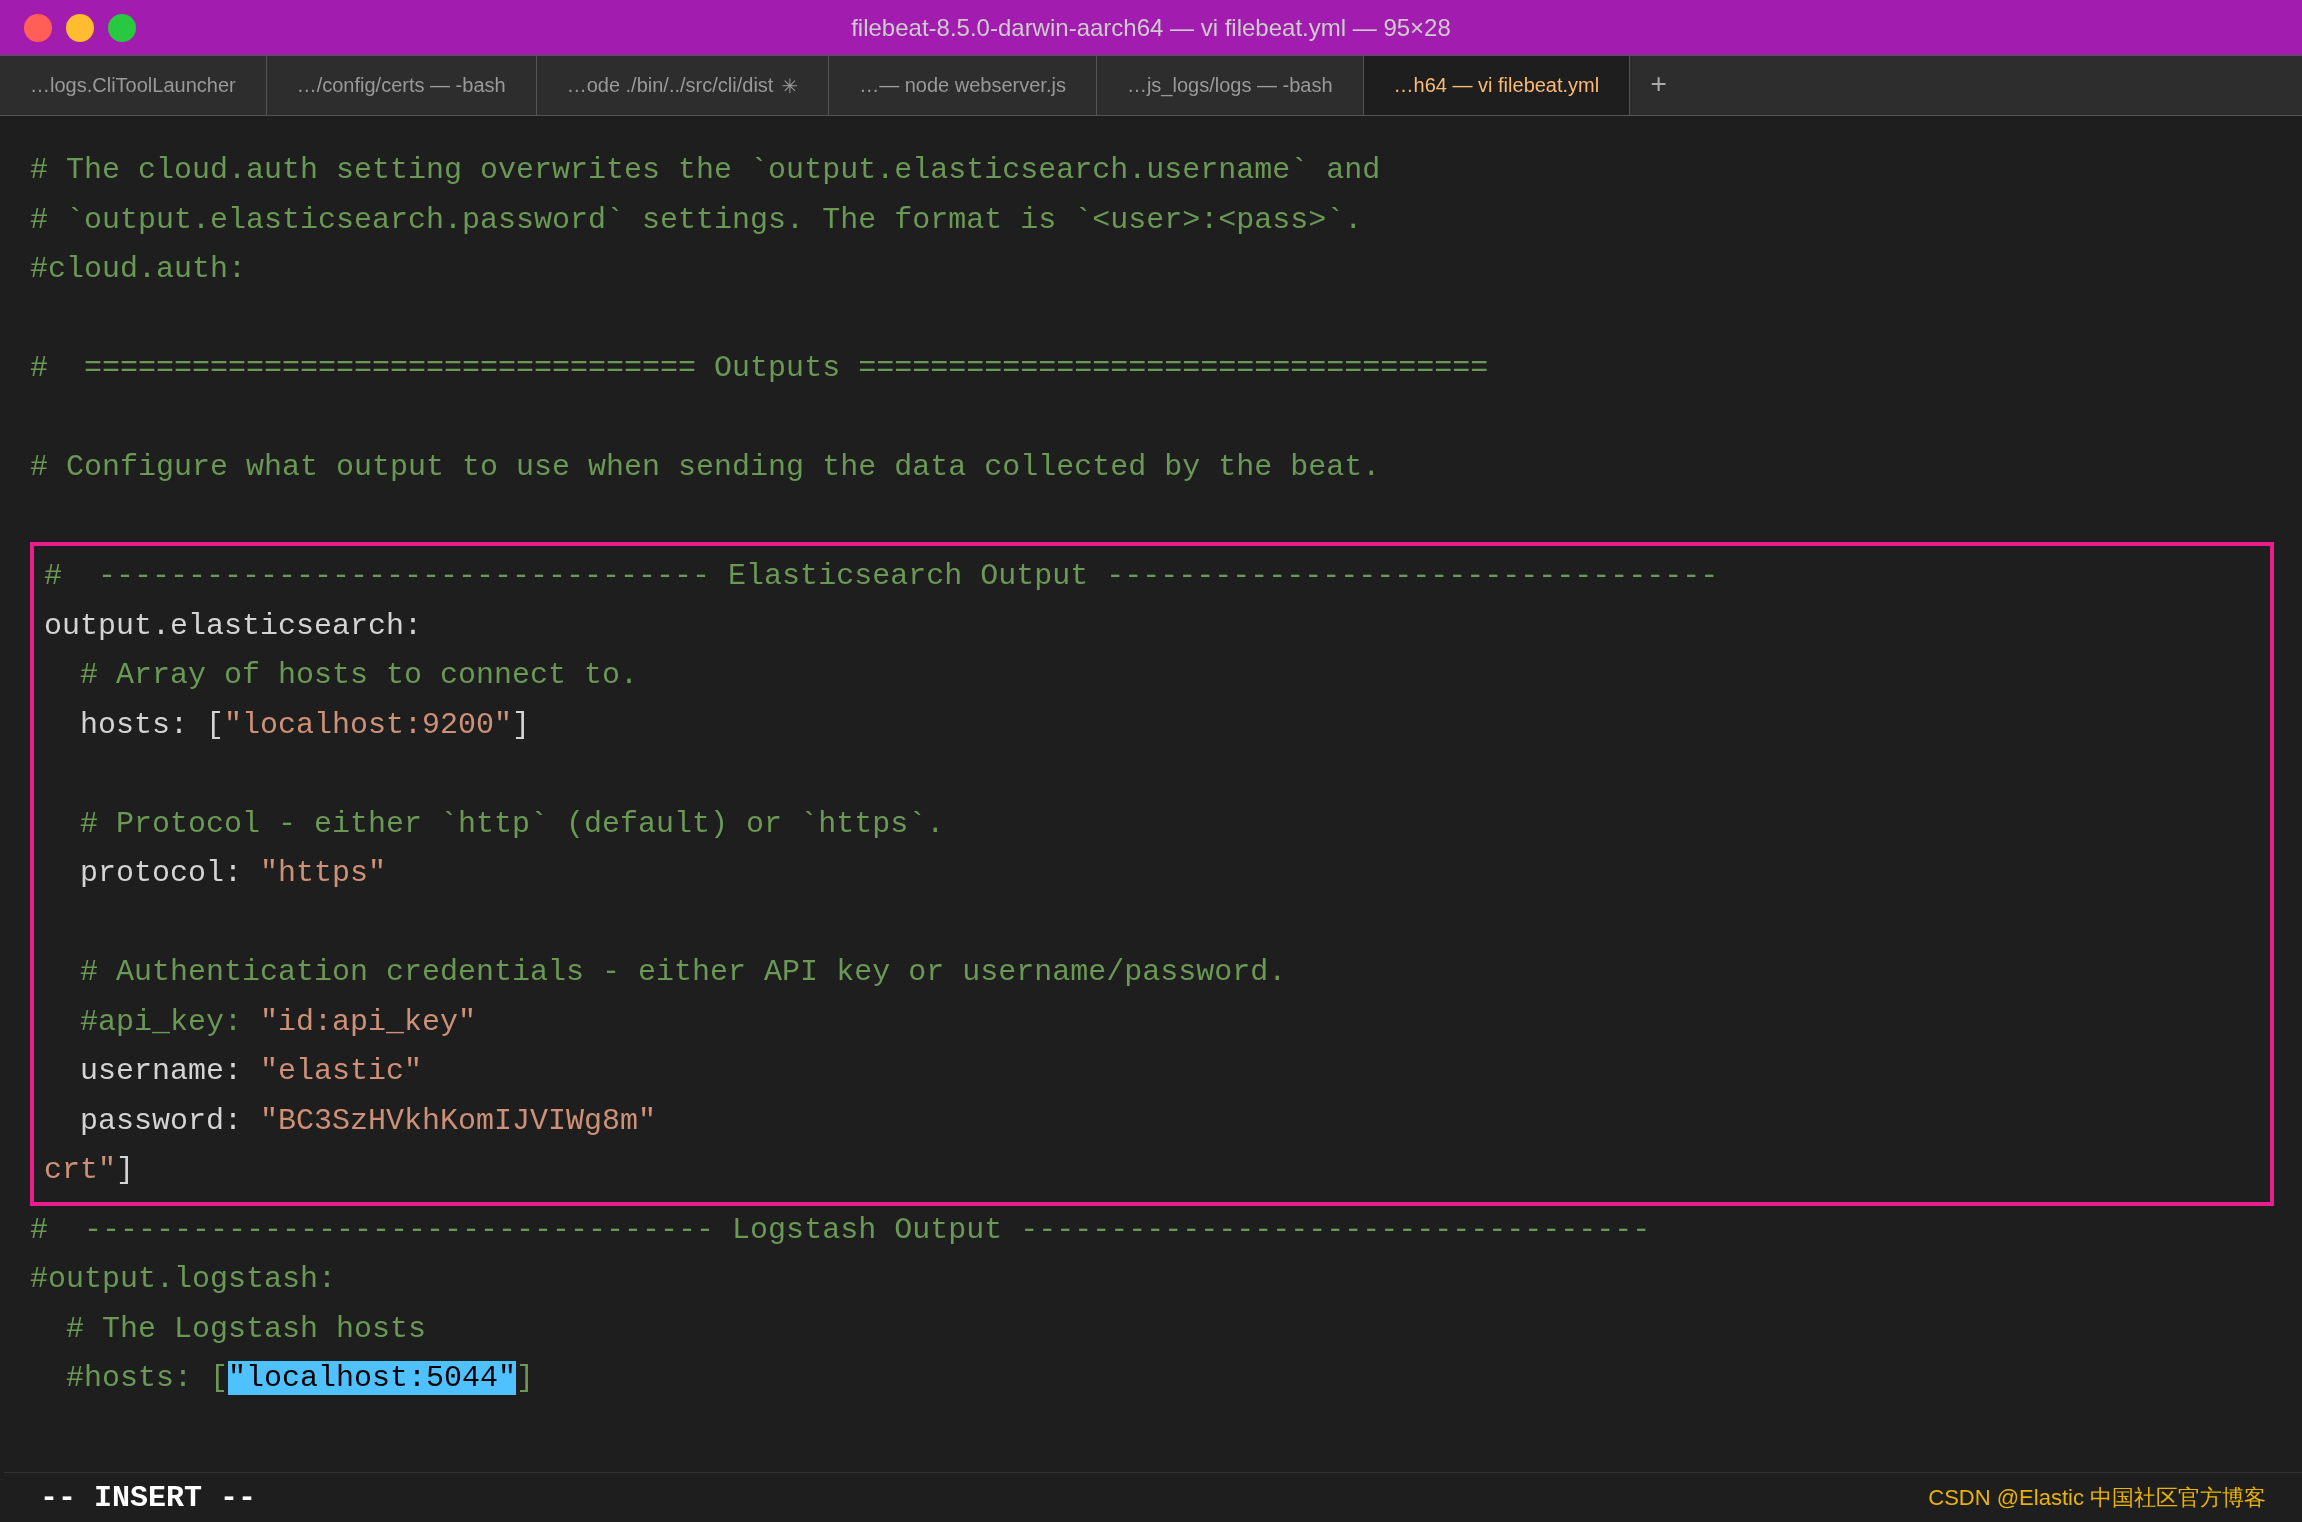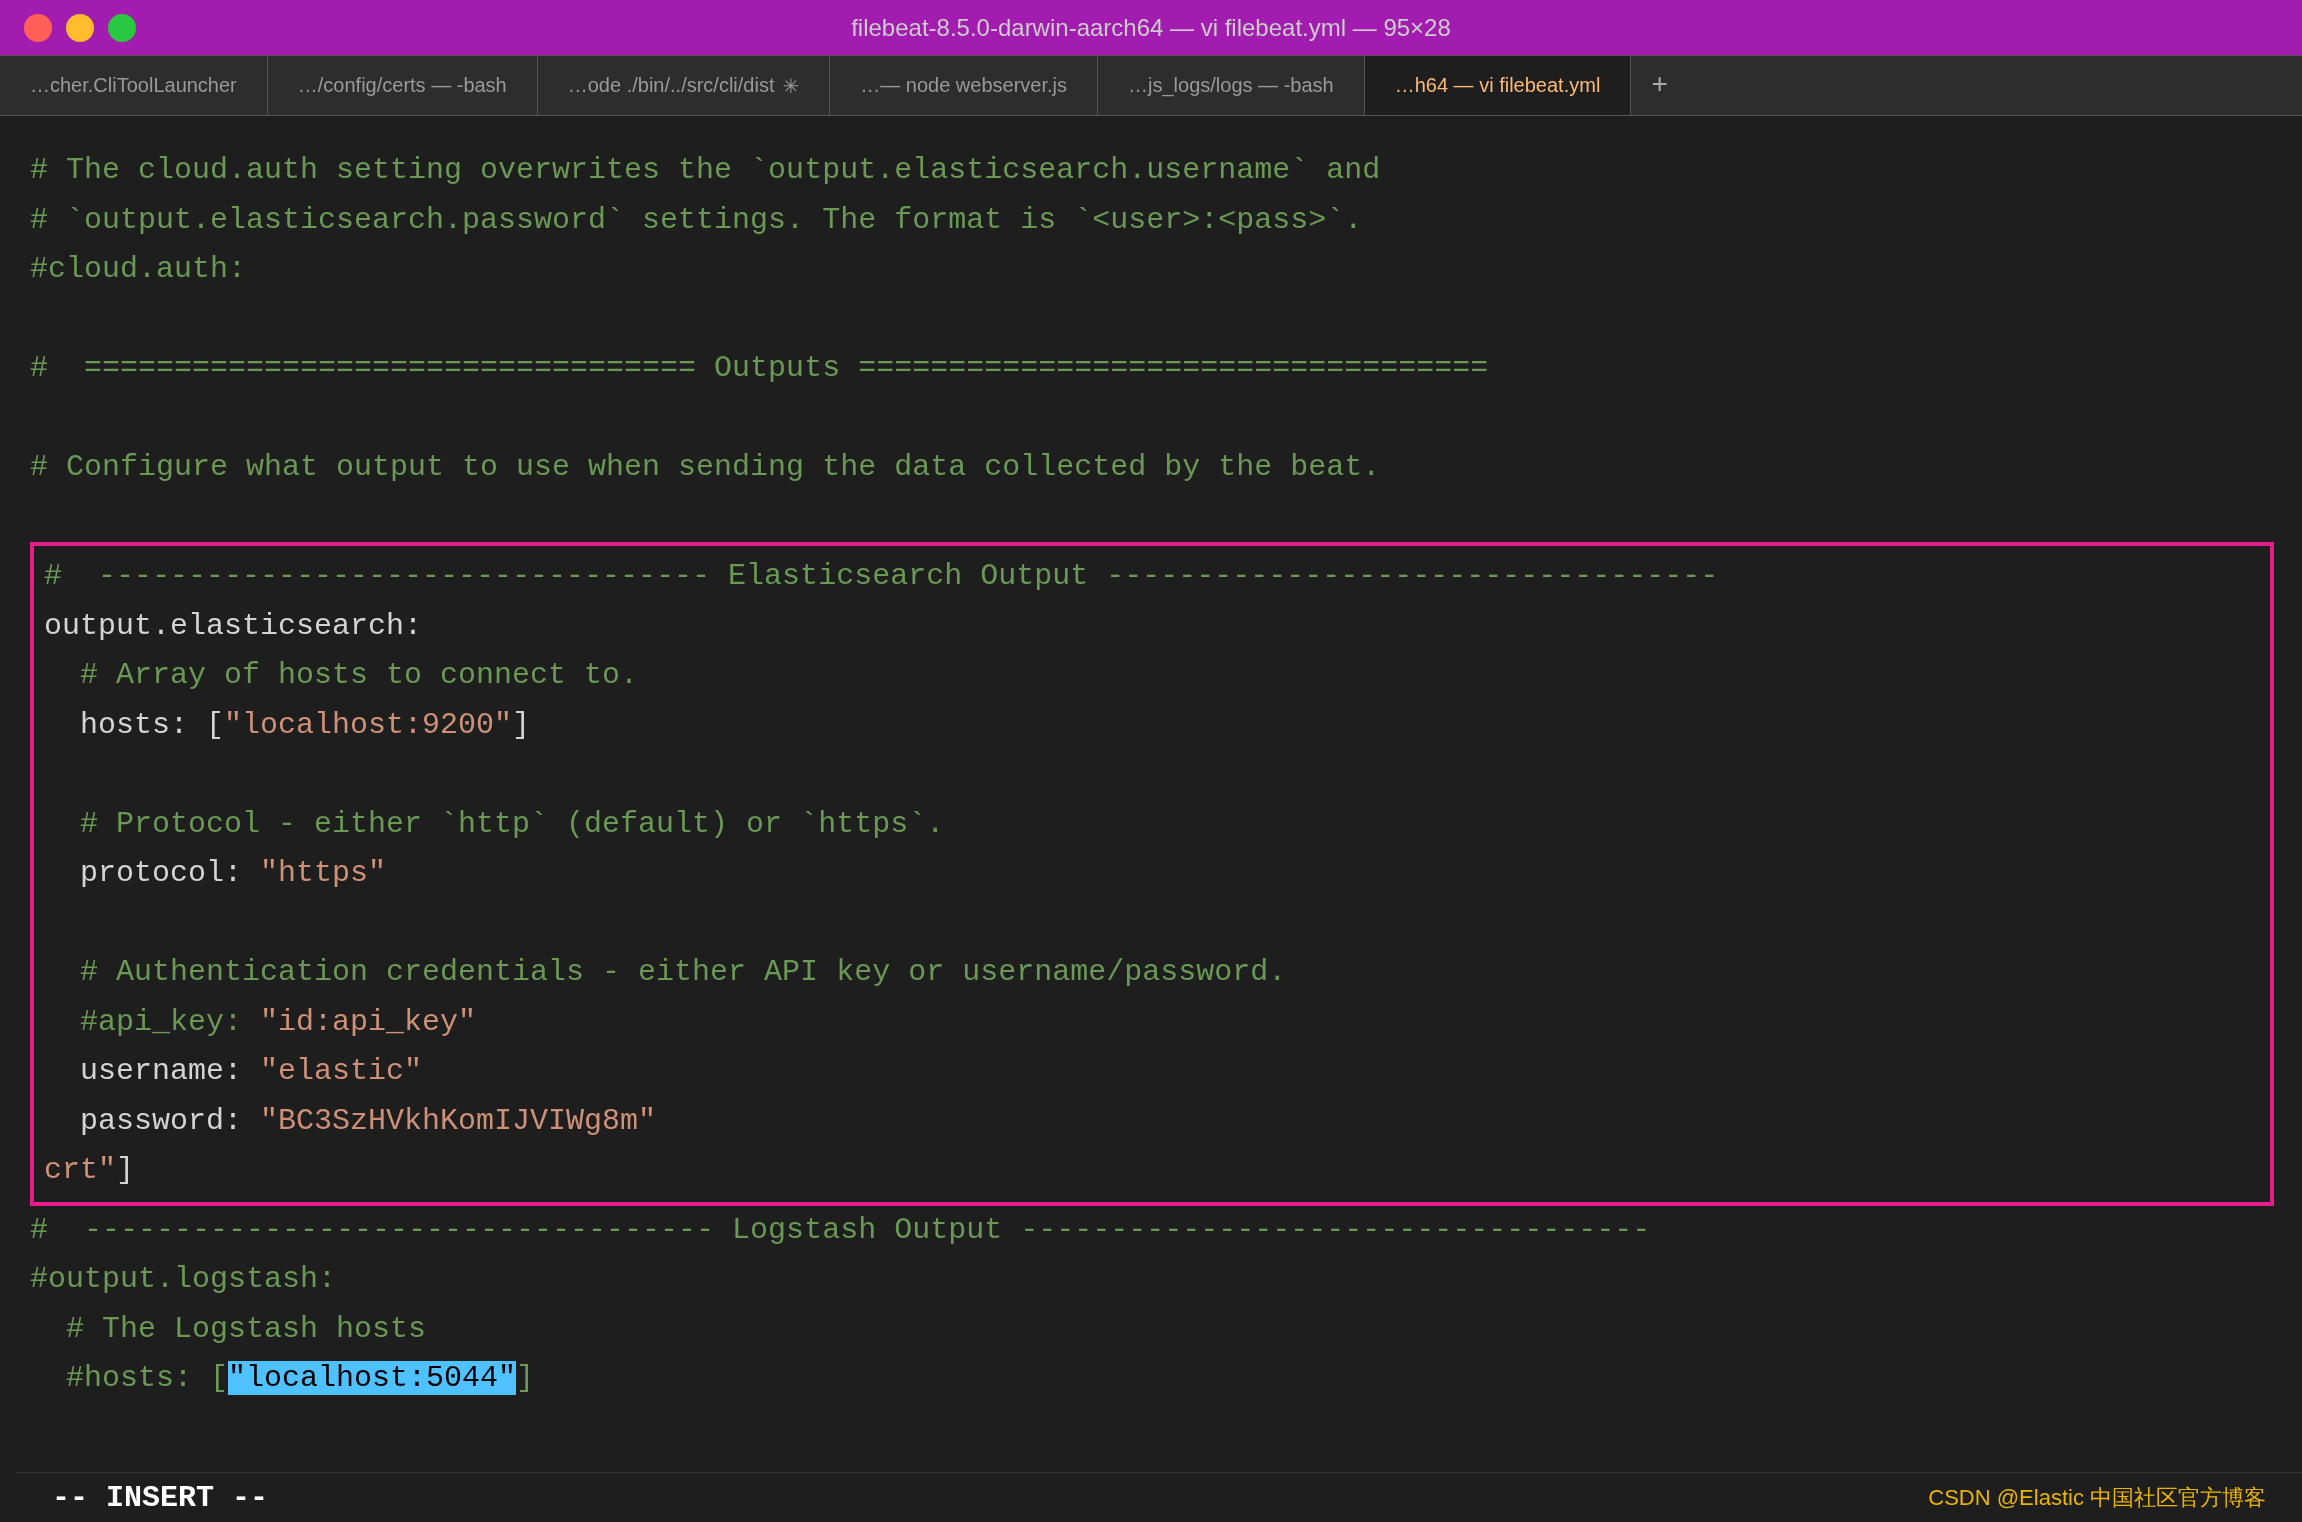--- a/index.html
+++ b/index.html
@@ -133,21 +133,21 @@
       border: 4px solid #e91e8c;
       margin: 0 20px 0 0;
       padding: 6px 10px;
       position: relative;
     }
 
     
     .status-bar {
       position: absolute;
       bottom: 0;
-      left: 16px;
+      left: 4px;
       right: 0;
       height: 50px;
       background: #1e1e1e;
       display: flex;
       align-items: center;
       padding: 0 36px;
       border-top: 1px solid #333;
     }
 
     .insert-mode {
@@ -178,21 +178,21 @@
   <div class="window-controls">
     <button class="btn-close"></button>
     <button class="btn-minimize"></button>
     <button class="btn-maximize"></button>
   </div>
   <span class="title-text">filebeat-8.5.0-darwin-aarch64 — vi filebeat.yml — 95×28</span>
 </div>
 
 <div class="tab-bar">
   <div class="tab">
-    <span>…cher.CliToolLauncher</span>
+    <span>…logs.CliToolLauncher</span>
   </div>
   <div class="tab">
     <span>…/config/certs — -bash</span>
   </div>
   <div class="tab">
     <span>…ode ./bin/../src/cli/dist</span>
     <span class="tab-spinner">✳</span>
   </div>
   <div class="tab">
     <span>…— node webserver.js</span>

